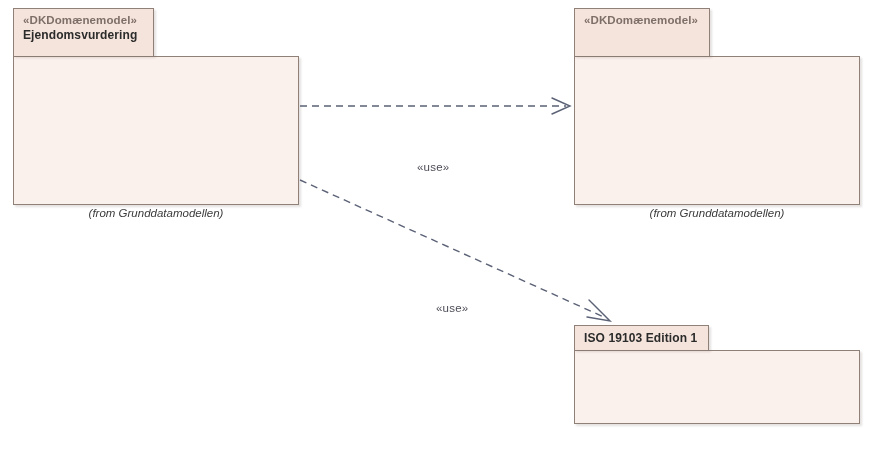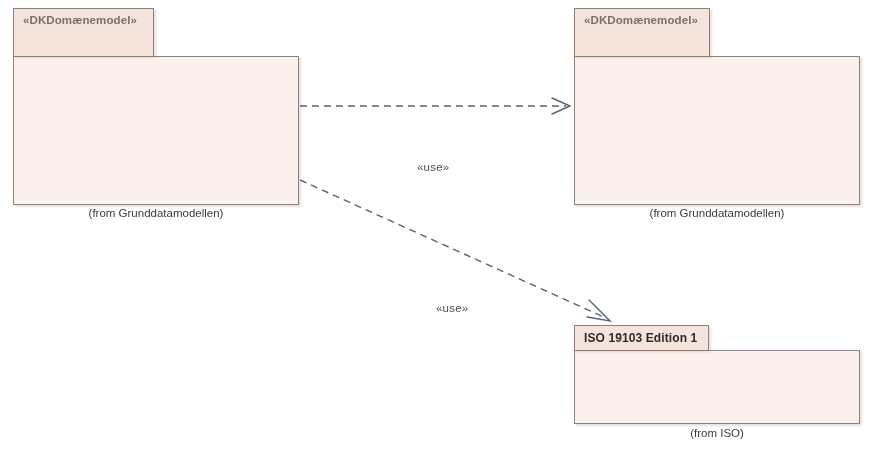--- a/index.html
+++ b/index.html
@@ -67,20 +67,21 @@
     box-sizing: border-box;
     background: #fbf1ec;
     border: 1px solid #8f8078;
     box-shadow: 2px 2px 2px rgba(120, 105, 98, 0.20);
     z-index: 2;
   }
 
   .pkg-caption {
     position: absolute;
     font-size: 11.5px;
+    font-style: italic;
     color: #3b3b3b;
     white-space: nowrap;
     text-align: center;
     z-index: 4;
   }
 
   
   #edge-layer {
     position: absolute;
     left: 0;
@@ -102,40 +103,40 @@
   }
 </style>
 </head>
 <body>
 
 <div id="diagram-canvas">
 
   <div class="uml-package" style="left:13px; top:8px; width:286px; height:197px;">
     <div class="pkg-tab" style="width:141px; height:48px;">
       <span class="pkg-stereotype">«DKDomænemodel»</span>
+      <span class="pkg-name">Ejendomsvurdering</span>
     </div>
     <div class="pkg-body" style="left:0px; top:48px; width:286px; height:149px;"></div>
   </div>
   <div class="pkg-caption" style="left:13px; top:207px; width:286px;">(from Grunddatamodellen)</div>
 
   <div class="uml-package" style="left:574px; top:8px; width:286px; height:197px;">
     <div class="pkg-tab" style="width:136px; height:48px;">
       <span class="pkg-stereotype">«DKDomænemodel»</span>
     </div>
     <div class="pkg-body" style="left:0px; top:48px; width:286px; height:149px;"></div>
   </div>
   <div class="pkg-caption" style="left:574px; top:207px; width:286px;">(from Grunddatamodellen)</div>
 
   <div class="uml-package" style="left:574px; top:325px; width:247px; height:99px;">
     <div class="pkg-tab" style="width:135px; height:25px; padding-top:4px;">
       <span class="pkg-name">ISO 19103 Edition 1</span>
     </div>
     <div class="pkg-body" style="left:0px; top:25px; width:286px; height:74px;"></div>
   </div>
-  <div class="pkg-caption" style="left:574px; top:427px; width:286px;">(from ISO)</div>
 
   <svg id="edge-layer" width="871" height="460" viewBox="0 0 871 460" xmlns="http://www.w3.org/2000/svg">
 
     <g>
       <line x1="300" y1="106" x2="566" y2="106" stroke="#5b6276" stroke-width="1.4" stroke-dasharray="7,5"></line>
       <polyline points="552,98 570,106 552,114" fill="none" stroke="#5b6276" stroke-width="1.4" stroke-linecap="round" stroke-linejoin="miter"></polyline>
     </g>
 
     <g>
       <line x1="300" y1="180" x2="606" y2="318" stroke="#5b6276" stroke-width="1.4" stroke-dasharray="7,5"></line>

